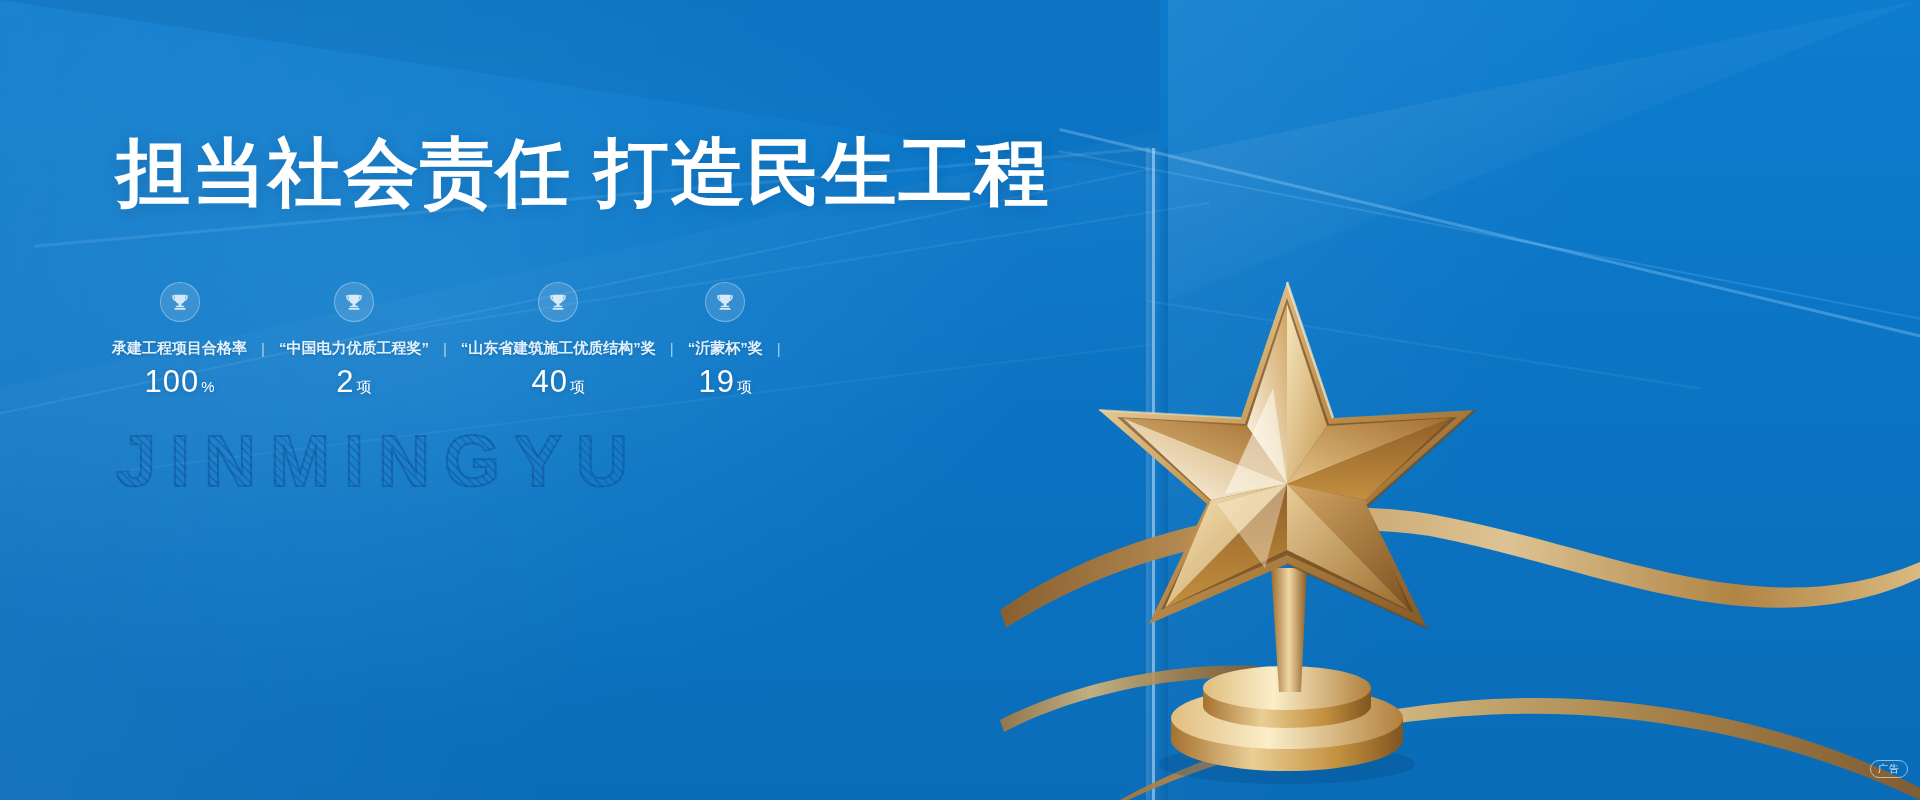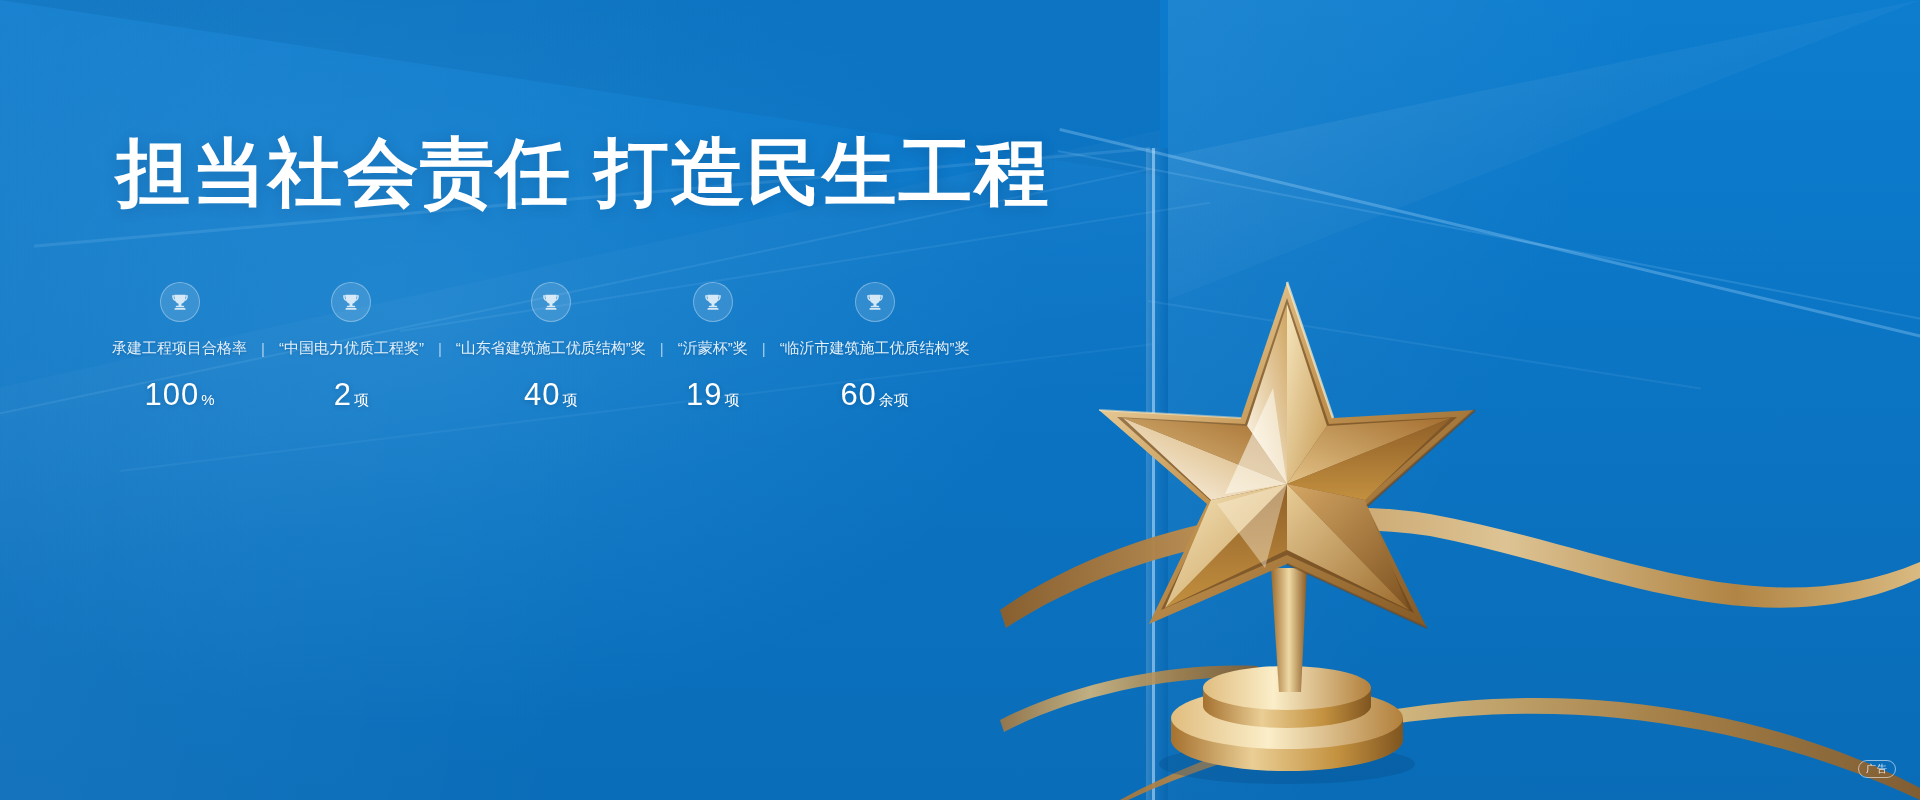--- a/index.html
+++ b/index.html
@@ -105,22 +105,23 @@
   .stat-icon{
     width:40px; height:40px; border-radius:50%;
     background:rgba(255,255,255,.13);
     border:1px solid rgba(255,255,255,.32);
     display:flex; align-items:center; justify-content:center;
     margin-bottom:18px;
   }
   .stat-icon svg{ display:block; }
   .stat-label{
     color:#e3f1fd; font-size:15px; line-height:1.1;
-    white-space:nowrap; margin-bottom:20px;
+    white-space:nowrap; margin-bottom:7px;
     text-shadow:0 1px 3px rgba(0,40,80,.25);
+    font-weight:bold;
   }
   .stat-value{
     color:#ffffff; white-space:nowrap;
     display:flex; align-items:baseline; justify-content:center;
     text-shadow:0 1px 5px rgba(0,40,80,.25);
   }
   .stat-num{ font-size:31px; font-weight:400; letter-spacing:1px; }
   .stat-unit{ font-size:15px; margin-left:2px; }
 
   .stat-sep{
@@ -136,21 +137,21 @@
   #trophy{
     position:absolute; left:1075px; top:268px;
     width:560px; height:532px;
   }
   #trophy svg{ display:block; }
 
   .ribbonwrap{ position:absolute; left:1000px; top:470px; width:920px; height:330px; }
 
   
   .ad-badge{
-    position:absolute; right:24px; bottom:22px;
+    position:absolute; right:12px; bottom:22px;
     padding:1px 7px 2px;
     border:1px solid rgba(255,255,255,.55);
     border-radius:9px;
     color:rgba(255,255,255,.82);
     font-size:10px; line-height:13px;
     letter-spacing:1px;
   }
 </style>
 </head>
 <body>
@@ -166,20 +167,21 @@
   <div class="bgfacet spine-hi"></div>
 
   <div class="beam beam1"></div>
   <div class="beam beam2"></div>
   <div class="beam beam3"></div>
   <div class="beam beam4"></div>
   <div class="beam beam5"></div>
   <div class="beam beam6"></div>
   <div class="beam beam7"></div>
 
+  <div class="watermark">JINMINGYU</div>
 
   <h1 class="headline">担当社会责任 打造民生工程</h1>
 
   <div class="stats">
 
     <div class="stat">
       <span class="stat-icon">
         <svg width="22" height="22" viewBox="0 0 24 24" aria-hidden="true">
           <path fill="rgba(255,255,255,.80)" d="M6 4h12v3c0 3.6-2 6.2-4.4 6.8V16h2.1c.5 0 .9.4.9.9v.7H7.4v-.7c0-.5.4-.9.9-.9h2.1v-2.2C8 13.2 6 10.6 6 7V4z"></path>
           <path fill="rgba(255,255,255,.80)" d="M7 18.6h10c.6 0 1 .4 1 1v.8H6v-.8c0-.6.4-1 1-1z"></path>
@@ -239,34 +241,20 @@
       </span>
       <span class="stat-label">“沂蒙杯”奖</span>
       <span class="stat-value">
         <span class="stat-num">19</span>
         <span class="stat-unit">项</span>
       </span>
     </div>
 
     <span class="stat-sep">|</span>
 
-    <div class="stat">
-      <span class="stat-icon">
-        <svg width="22" height="22" viewBox="0 0 24 24" aria-hidden="true">
-          <path fill="rgba(255,255,255,.80)" d="M6 4h12v3c0 3.6-2 6.2-4.4 6.8V16h2.1c.5 0 .9.4.9.9v.7H7.4v-.7c0-.5.4-.9.9-.9h2.1v-2.2C8 13.2 6 10.6 6 7V4z"></path>
-          <path fill="rgba(255,255,255,.80)" d="M7 18.6h10c.6 0 1 .4 1 1v.8H6v-.8c0-.6.4-1 1-1z"></path>
-          <path fill="none" stroke="rgba(255,255,255,.80)" stroke-width="1.4" d="M6.2 5.4H4.2c0 2.6 1 4.3 2.6 4.8M17.8 5.4h2c0 2.6-1 4.3-2.6 4.8"></path>
-        </svg>
-      </span>
-      <span class="stat-label">“临沂市建筑施工优质结构”奖</span>
-      <span class="stat-value">
-        <span class="stat-num">60</span>
-        <span class="stat-unit">余项</span>
-      </span>
-    </div>
 
   </div>
 
   <div class="ribbonwrap">
     <svg width="920" height="330" viewBox="0 0 920 330">
       <defs>
         <linearGradient id="rb1" x1="0" y1="0" x2="1" y2="0">
           <stop offset="0%" stop-color="#8d5f2a"></stop>
           <stop offset="25%" stop-color="#c59554"></stop>
           <stop offset="55%" stop-color="#e6c792"></stop>

